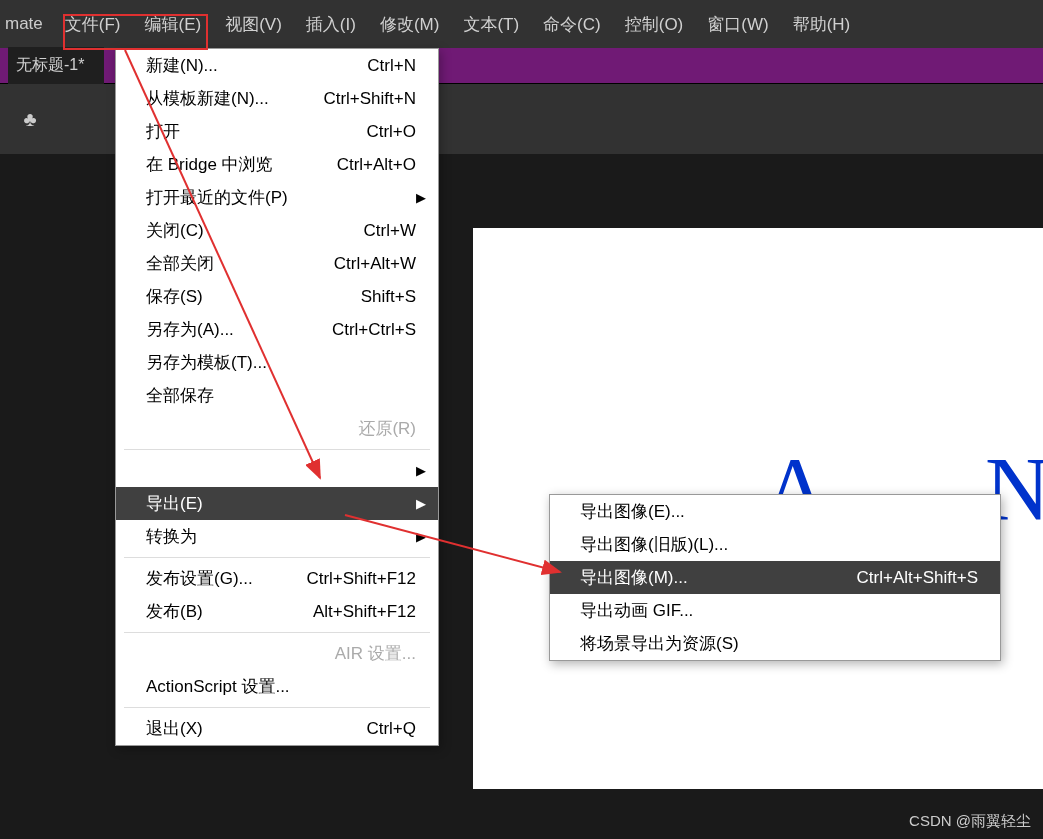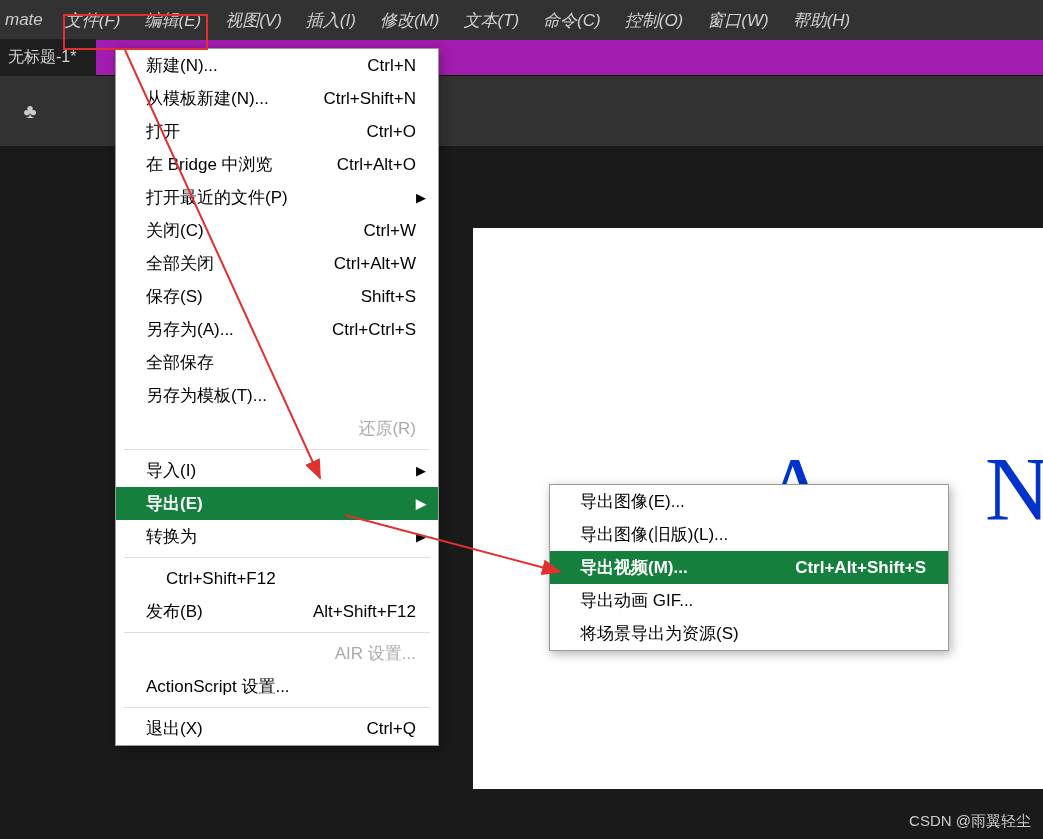--- a/index.html
+++ b/index.html
@@ -8,27 +8,26 @@
       background: #1a1a1a;
       width: 1043px;
       height: 839px;
       overflow: hidden;
       position: relative;
     }
     
     
     .menu-bar {
       background: #323232;
-      height: 40px;
+      height: 48px;
       display: flex;
       align-items: center;
       padding: 0 0 0 0;
       color: #d0d0d0;
       font-size: 17px;
-      font-style: italic;
     }
     .app-name {
       padding: 0 10px 0 5px;
       color: #ccc;
     }
     .menu-item {
       padding: 16px 12px;
       cursor: pointer;
       white-space: nowrap;
     }
@@ -41,25 +40,25 @@
       top: 14px;
       left: 63px;
       width: 145px;
       height: 36px;
       pointer-events: none;
       z-index: 100;
     }
     
     
     .tab-bar {
-      background: #a21caf;
+      background: #701a75;
       height: 36px;
       display: flex;
       align-items: center;
-      padding-left: 0;
+      padding-left: 8px;
       border-bottom: 1px solid #000;
     }
     .tab {
       background: #1f1f1f;
       color: #d0d0d0;
       padding: 8px 20px 8px 8px;
       font-size: 16px;
     }
     
     
@@ -116,42 +115,41 @@
       font-size: 17px;
       color: #000;
       z-index: 50;
     }
     .dropdown-main {
       top: 48px;
       left: 115px;
       width: 324px;
     }
     .dropdown-sub {
-      top: 484px;
+      top: 494px;
       left: 549px;
-      width: 400px;
+      width: 452px;
     }
     .dd-item {
       display: flex;
       justify-content: space-between;
       align-items: center;
       padding: 5px 22px 5px 30px;
       cursor: pointer;
       position: relative;
       min-height: 33px;
     }
     .dd-item.disabled {
       color: #aaa;
       cursor: default;
       text-align: right;
     }
     .dd-item.highlighted {
-      background: #15803d;
+      background: #404040;
       color: #fff;
-      font-weight: bold;
     }
     .dd-label { flex: 1; }
     .dd-shortcut { 
       text-align: center;
       padding-left: 20px;
       white-space: nowrap;
     }
     .dd-arrow {
       position: absolute;
       right: 12px;
@@ -248,45 +246,45 @@
   </div>
   <div class="dd-item">
     <span class="dd-label">保存(S)</span>
     <span class="dd-shortcut">Shift+S</span>
   </div>
   <div class="dd-item">
     <span class="dd-label">另存为(A)...</span>
     <span class="dd-shortcut">Ctrl+Ctrl+S</span>
   </div>
   <div class="dd-item">
+    <span class="dd-label">另存为模板(T)...</span>
+  </div>
+  <div class="dd-item">
     <span class="dd-label">全部保存</span>
-  </div>
-  <div class="dd-item">
-    <span class="dd-label">另存为模板(T)...</span>
   </div>
   <div class="dd-item disabled">
     <span class="dd-label">还原(R)</span>
   </div>
   <div class="dd-separator"></div>
 
   <div class="dd-item">
-    <span class="dd-label">导入(I)</span>
     <span class="dd-arrow">▶</span>
   </div>
   <div class="dd-item highlighted">
     <span class="dd-label">导出(E)</span>
     <span class="dd-arrow">▶</span>
   </div>
   <div class="dd-item">
     <span class="dd-label">转换为</span>
     <span class="dd-arrow">▶</span>
   </div>
   <div class="dd-separator"></div>
 
   <div class="dd-item">
+    <span class="dd-label">发布设置(G)...</span>
     <span class="dd-shortcut">Ctrl+Shift+F12</span>
   </div>
   <div class="dd-item">
     <span class="dd-label">发布(B)</span>
     <span class="dd-shortcut">Alt+Shift+F12</span>
   </div>
   <div class="dd-separator"></div>
 
   <div class="dd-item disabled">
     <span class="dd-label">AIR 设置...</span>
@@ -303,21 +301,21 @@
 </div>
 
 <div class="dropdown dropdown-sub">
   <div class="dd-item">
     <span class="dd-label">导出图像(E)...</span>
   </div>
   <div class="dd-item">
     <span class="dd-label">导出图像(旧版)(L)...</span>
   </div>
   <div class="dd-item highlighted">
-    <span class="dd-label">导出视频(M)...</span>
+    <span class="dd-label">导出图像(M)...</span>
     <span class="dd-shortcut">Ctrl+Alt+Shift+S</span>
   </div>
   <div class="dd-item">
     <span class="dd-label">导出动画 GIF...</span>
   </div>
   <div class="dd-item">
     <span class="dd-label">将场景导出为资源(S)</span>
   </div>
 </div>
 

